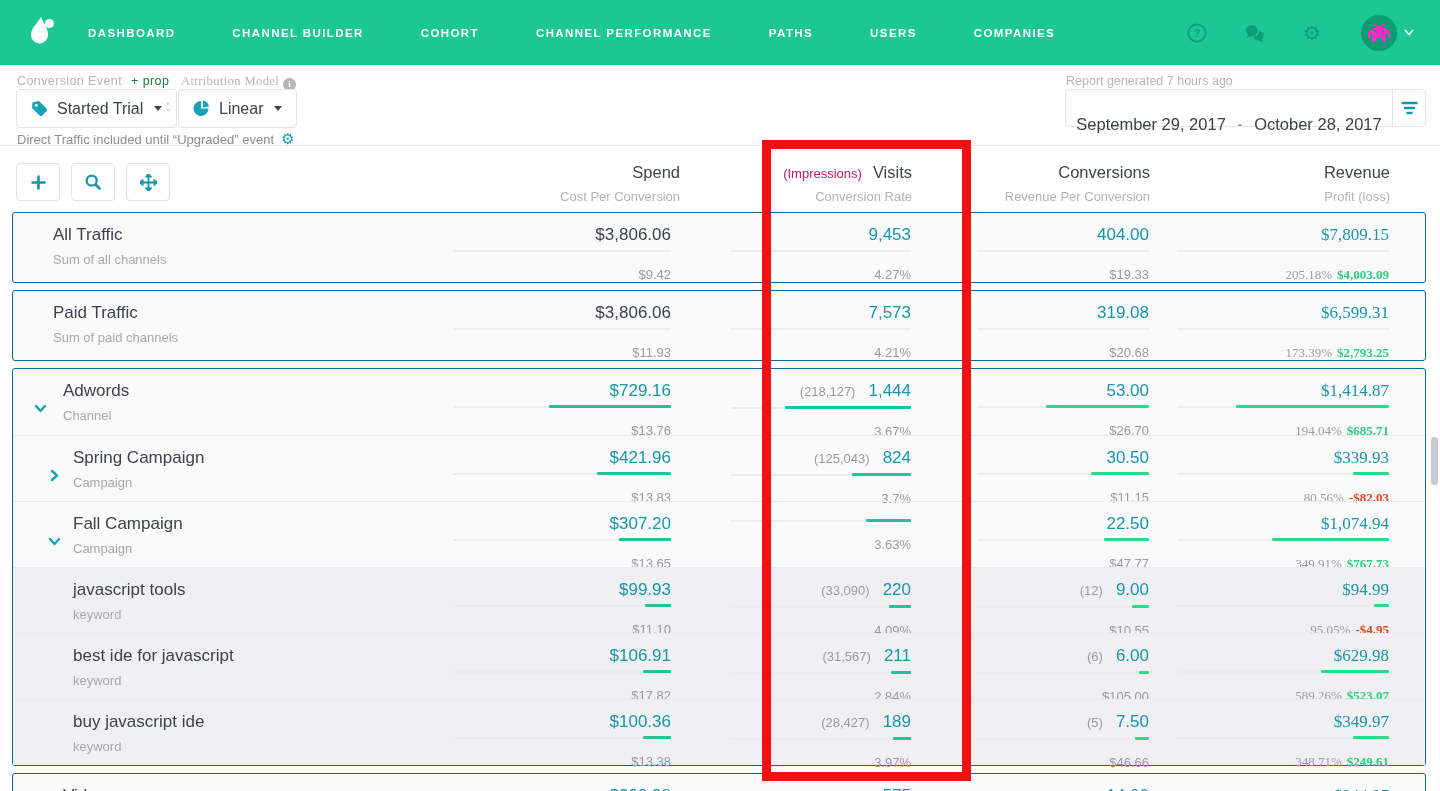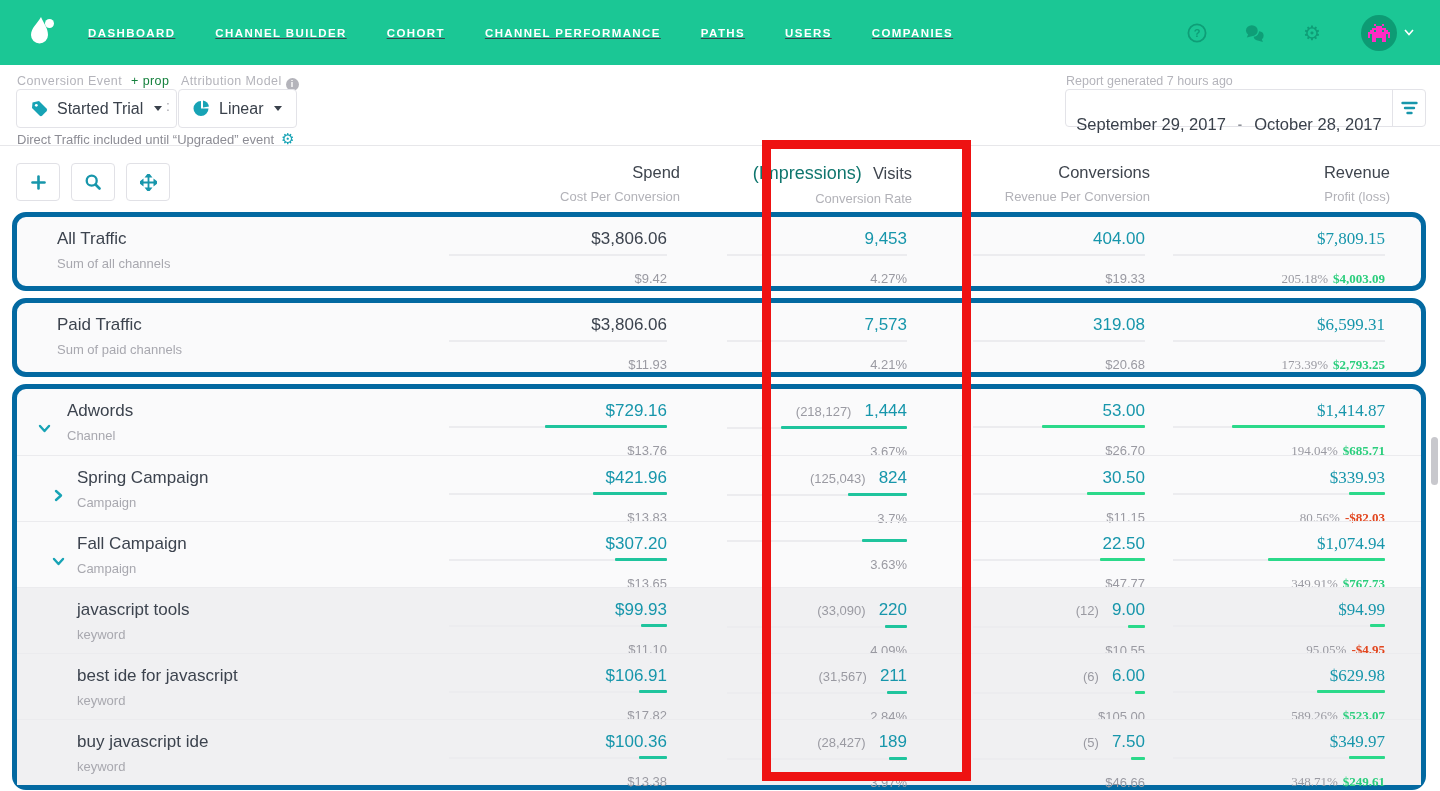--- a/index.html
+++ b/index.html
@@ -4,34 +4,34 @@
 <style>
   * { box-sizing: border-box; margin: 0; padding: 0; }
   html,body { width:1440px; height:791px; overflow:hidden; background:#fff;
     font-family:"Liberation Sans", sans-serif; -webkit-font-smoothing:antialiased; }
   body { position:relative; color:#3c434e; }
 
   
   .nav { position:absolute; top:0; left:0; right:0; height:65px; background:#1bc795;
          display:flex; align-items:center; z-index:5; }
   .logo { margin-left:22px; width:34px; height:34px; flex:0 0 auto; }
-  .nav-menu { display:flex; margin-left:32px; gap:40px;text-decoration:underline; }
+  .nav-menu { display:flex; margin-left:32px; gap:57px; }
   .nav-item { color:#ffffff; font-size:11.5px; font-weight:700; letter-spacing:1.4px; cursor:pointer; }
   .nav-right { margin-left:auto; display:flex; align-items:center; gap:38px; margin-right:26px; }
   .nav-ic { width:20px; height:20px; color:#0e9e77; }
   .avatar-wrap { display:flex; align-items:center; gap:7px; }
   .avatar { width:36px; height:36px; border-radius:50%; background:#0d9b74; display:flex;
             align-items:center; justify-content:center; overflow:hidden; }
   .av-chev { width:10px; height:7px; }
 
   
   .filters { position:absolute; top:65px; left:0; right:0; height:81px; background:#fff;
              border-bottom:1px solid #e7e7ea; }
   .flabel { position:absolute; top:9px; font-size:12.5px; color:#b4b4bb; letter-spacing:.4px; }
-  .l-conv { left:17px; } .l-attr { left:181px; }
+  .l-conv { left:17px; } .l-attr { left:181px;font-family:Liberation Serif, serif; }
   .addprop { color:#15803d; margin-left:9px; }
   .info-ic { display:inline-block; width:13px; height:13px; border-radius:50%; background:#b4b4bb;
              color:#fff; font-size:9px; font-weight:700; text-align:center; line-height:13px;
              vertical-align:-2px; margin-left:4px; font-style:normal; }
   .dd { position:absolute; top:24px; height:39px; border:1px solid #e3e3e8; border-radius:4px;
         background:#fff; display:flex; align-items:center; padding:0 14px; gap:9px;
         font-size:16px; color:#3a414b; cursor:pointer; }
   .dd-conv { left:16px; } .dd-attr { left:178px; }
   .colon { position:absolute; left:166px; top:33px; color:#a9a9b0; font-size:14px; }
   .caret { width:0; height:0; border-left:4px solid transparent; border-right:4px solid transparent;
@@ -53,26 +53,26 @@
   
   .toolbar { position:absolute; top:163px; left:16px; display:flex; gap:11px; z-index:2; }
   .tbtn { width:44px; height:38px; background:#fff; border:1px solid #e1e1e6; border-radius:4px;
           display:flex; align-items:center; justify-content:center; color:#1796ab; cursor:pointer; }
 
   
   .thead { position:absolute; top:155px; left:12px; width:1414px; height:56px; }
   .hcell { position:absolute; top:8px; width:240px; text-align:right; }
   .hc-spend { right:746px; } .hc-visits { right:514px; } .hc-conv { right:276px; } .hc-rev { right:36px; }
   .htitle { font-size:16.5px; color:#3f454e; }
-  .hpre { font-size:18px; color:#0f766e; margin-right:11px; }
+  .hpre { font-size:13px; color:#be185d; margin-right:11px; }
   .hsub { font-size:13px; color:#b2b2b8; margin-top:7px; }
 
   
   .rows { position:absolute; top:212px; left:12px; width:1414px; }
-  .card { border:5px solid #0369a1; border-radius:14px; background:#fafafb; margin-bottom:7px; }
+  .card { border:1px solid #0369a1; border-radius:3px; background:#fafafb; margin-bottom:7px; }
   .row { position:relative; height:66px; }
   .card.single .row { height:69px; }
   .group .row + .row { border-top:1px solid #ebebee; }
   .row.kw { background:#f0f0f2; }
   .nm { position:absolute; top:12px; }
   .l0 .nm { left:40px; } .l1 .nm { left:50px; } .l2 .nm { left:60px; }
   .name { font-size:17px; color:#3c434e; cursor:pointer; }
   .rtype { font-size:13px; color:#a8a8af; margin-top:7px; }
   .chev { position:absolute; width:13px; height:13px; color:#17a3b5; cursor:pointer; }
   .l1 .chev { left:21px; top:33px; } .l2 .chev { left:35px; top:33px; }

